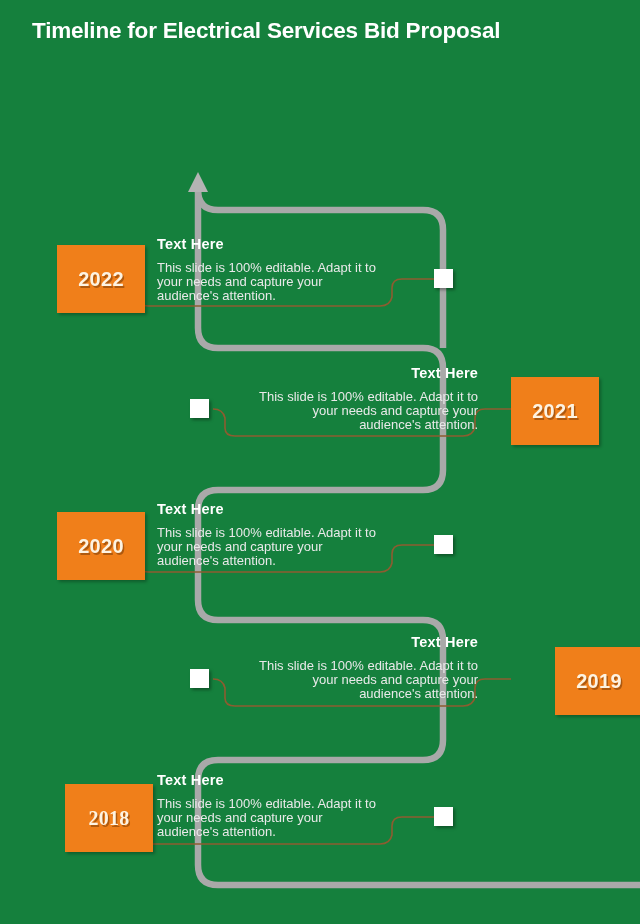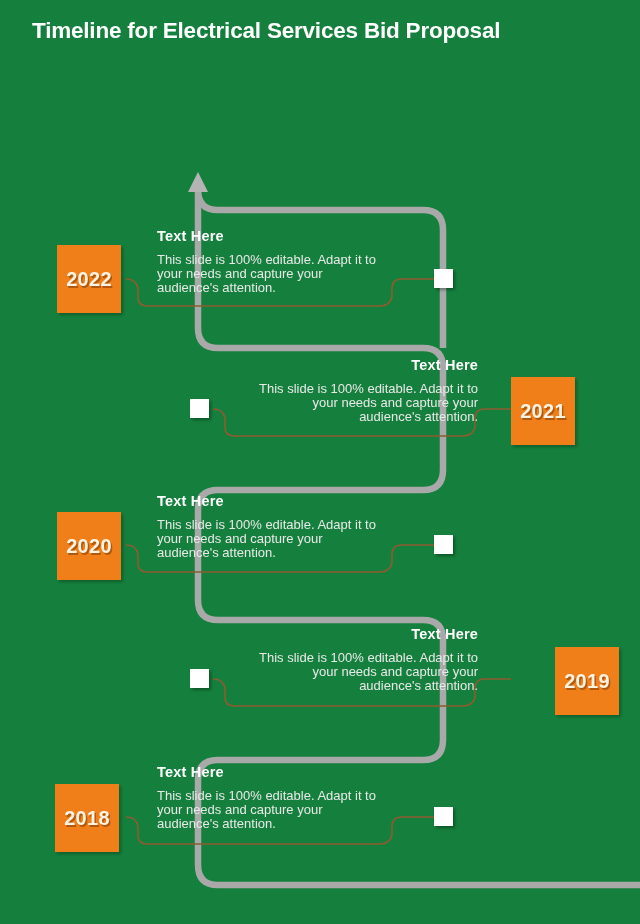--- a/index.html
+++ b/index.html
@@ -50,39 +50,40 @@
   
   .row {
     position: absolute;
     left: 0;
     width: 640px;
     height: 110px;
   }
 
   .year-box {
     position: absolute;
-    width: 64px;
+    width: 88px;
     height: 68px;
     background: #f07f1a;
     box-shadow: 2px 2px 3px rgba(0,0,0,0.28);
     display: flex;
     align-items: center;
     justify-content: center;
   }
   .year-box .year-label {
     font-size: 20px;
     font-weight: bold;
     color: #fdf3e2;
     text-shadow: 1.5px 1.5px 0 rgba(120,58,5,0.55);
     letter-spacing: 0.3px;
   }
 
   .text-block {
     position: absolute;
     width: 228px;
+    margin-top: 8px;
   }
   .text-block .head {
     font-size: 14.5px;
     font-weight: bold;
     color: #ffffff;
     letter-spacing: 0.2px;
     margin-bottom: 9px;
     white-space: nowrap;
   }
   .text-block .body {
@@ -195,21 +196,21 @@
       <span class="year-label">2019</span>
     </div>
     <div class="text-block" style="left:250px; top:626px;">
       <div class="head">Text Here</div>
       <div class="body">This slide is 100% editable. Adapt it to your needs and capture your audience's attention.</div>
     </div>
     <div class="node" style="left:190px; top:669px;"></div>
   </div>
 
   <div class="row left" style="top:0">
-    <div class="year-box" style="left:55px; top:784px;">
+    <div class="year-box" style="left:65px; top:784px;font-family:Liberation Serif, serif;">
       <span class="year-label">2018</span>
     </div>
     <div class="text-block" style="left:157px; top:764px;">
       <div class="head">Text Here</div>
       <div class="body">This slide is 100% editable. Adapt it to your needs and capture your audience's attention.</div>
     </div>
     <div class="node" style="left:434px; top:807px;"></div>
   </div>
 
 </div>

